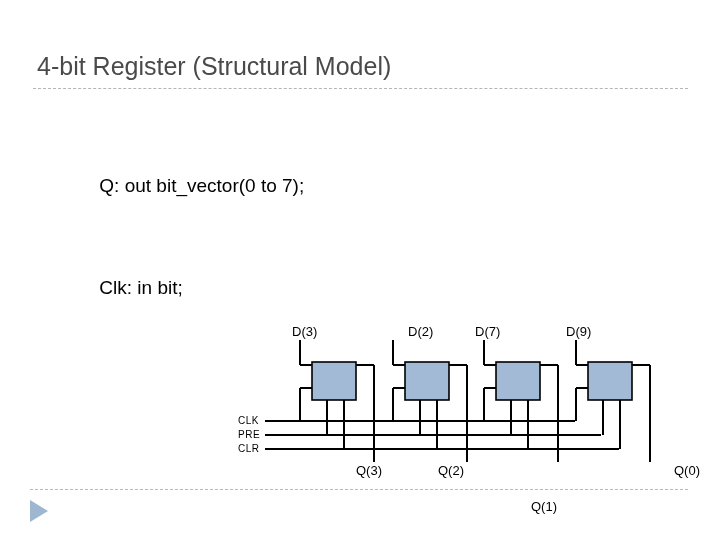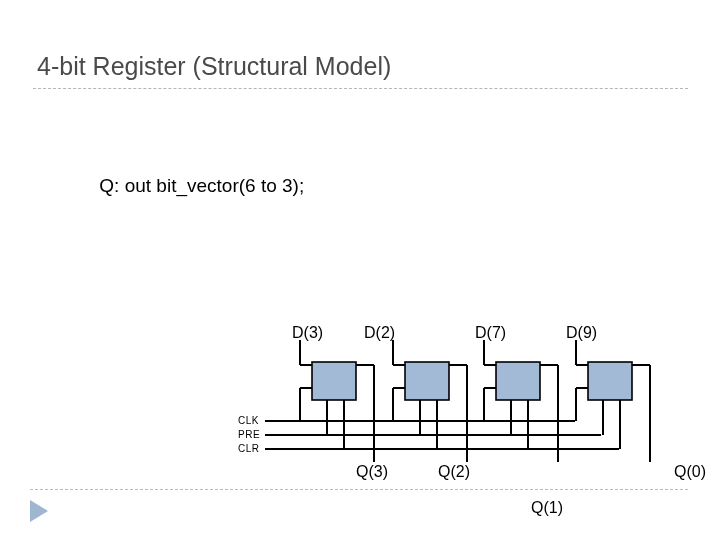--- a/index.html
+++ b/index.html
@@ -72,21 +72,21 @@
     left: 30px;
     top: 500px;
     width: 0;
     height: 0;
     border-top: 11px solid transparent;
     border-bottom: 11px solid transparent;
     border-left: 18px solid #9fb6d1;
   }
   .dlabel, .qlabel {
     position: absolute;
-    font-size: 16px;
+    font-size: 13px;
     color: #000000;
     white-space: nowrap;
   }
   .railLabel {
     position: absolute;
     font-size: 10px;
     color: #000000;
     white-space: nowrap;
     letter-spacing: 0.5px;
     text-align: right;
@@ -95,21 +95,22 @@
 </head>
 <body>
 
 <div class="slide">
 
   <div class="slide-title">4-bit Register (Structural Model)</div>
 
   <div class="title-rule"></div>
 
   <div class="code-block">
-    <div class="code-line">            Q: out bit_vector(6 to 3);</div>
+    <div class="code-line">            Q: out bit_vector(0 to 7);</div>
+    <div class="code-line">            Clk: in bit;</div>
     
     
     
   </div>
 
   <svg class="diagram" viewBox="0 0 720 540">
     <g id="wires" stroke="#000000" stroke-width="1.6" fill="none" shape-rendering="crispEdges">
         <line x1="265" y1="421" x2="575" y2="421"></line>
         <line x1="265" y1="435" x2="601" y2="435"></line>
         <line x1="265" y1="449" x2="619" y2="449"></line>
@@ -148,21 +149,21 @@
       </g>
     <g id="blocks">
         <rect x="312" y="362" width="44" height="38" fill="#a3bad6" stroke="#000000" stroke-width="1.6"></rect>
         <rect x="405" y="362" width="44" height="38" fill="#a3bad6" stroke="#000000" stroke-width="1.6"></rect>
         <rect x="496" y="362" width="44" height="38" fill="#a3bad6" stroke="#000000" stroke-width="1.6"></rect>
         <rect x="588" y="362" width="44" height="38" fill="#a3bad6" stroke="#000000" stroke-width="1.6"></rect>
       </g>
   </svg>
 
   <div class="dlabel" style="left:292px; top:324px;">D(3)</div>
-  <div class="dlabel" style="left:364px; top:324px;">D(2)</div>
+  <div class="dlabel" style="left:408px; top:324px;">D(2)</div>
   <div class="dlabel" style="left:475px; top:324px;">D(7)</div>
   <div class="dlabel" style="left:566px; top:324px;">D(9)</div>
 
   <div class="qlabel" style="left:356px; top:463px;">Q(3)</div>
   <div class="qlabel" style="left:438px; top:463px;">Q(2)</div>
   <div class="qlabel" style="left:531px; top:463px;margin-top:36px;">Q(1)</div>
   <div class="qlabel" style="left:626px; top:463px;margin-left:48px;">Q(0)</div>
 
   <div class="railLabel" style="left:238px; top:415px;">CLK</div>
   <div class="railLabel" style="left:238px; top:429px;">PRE</div>

